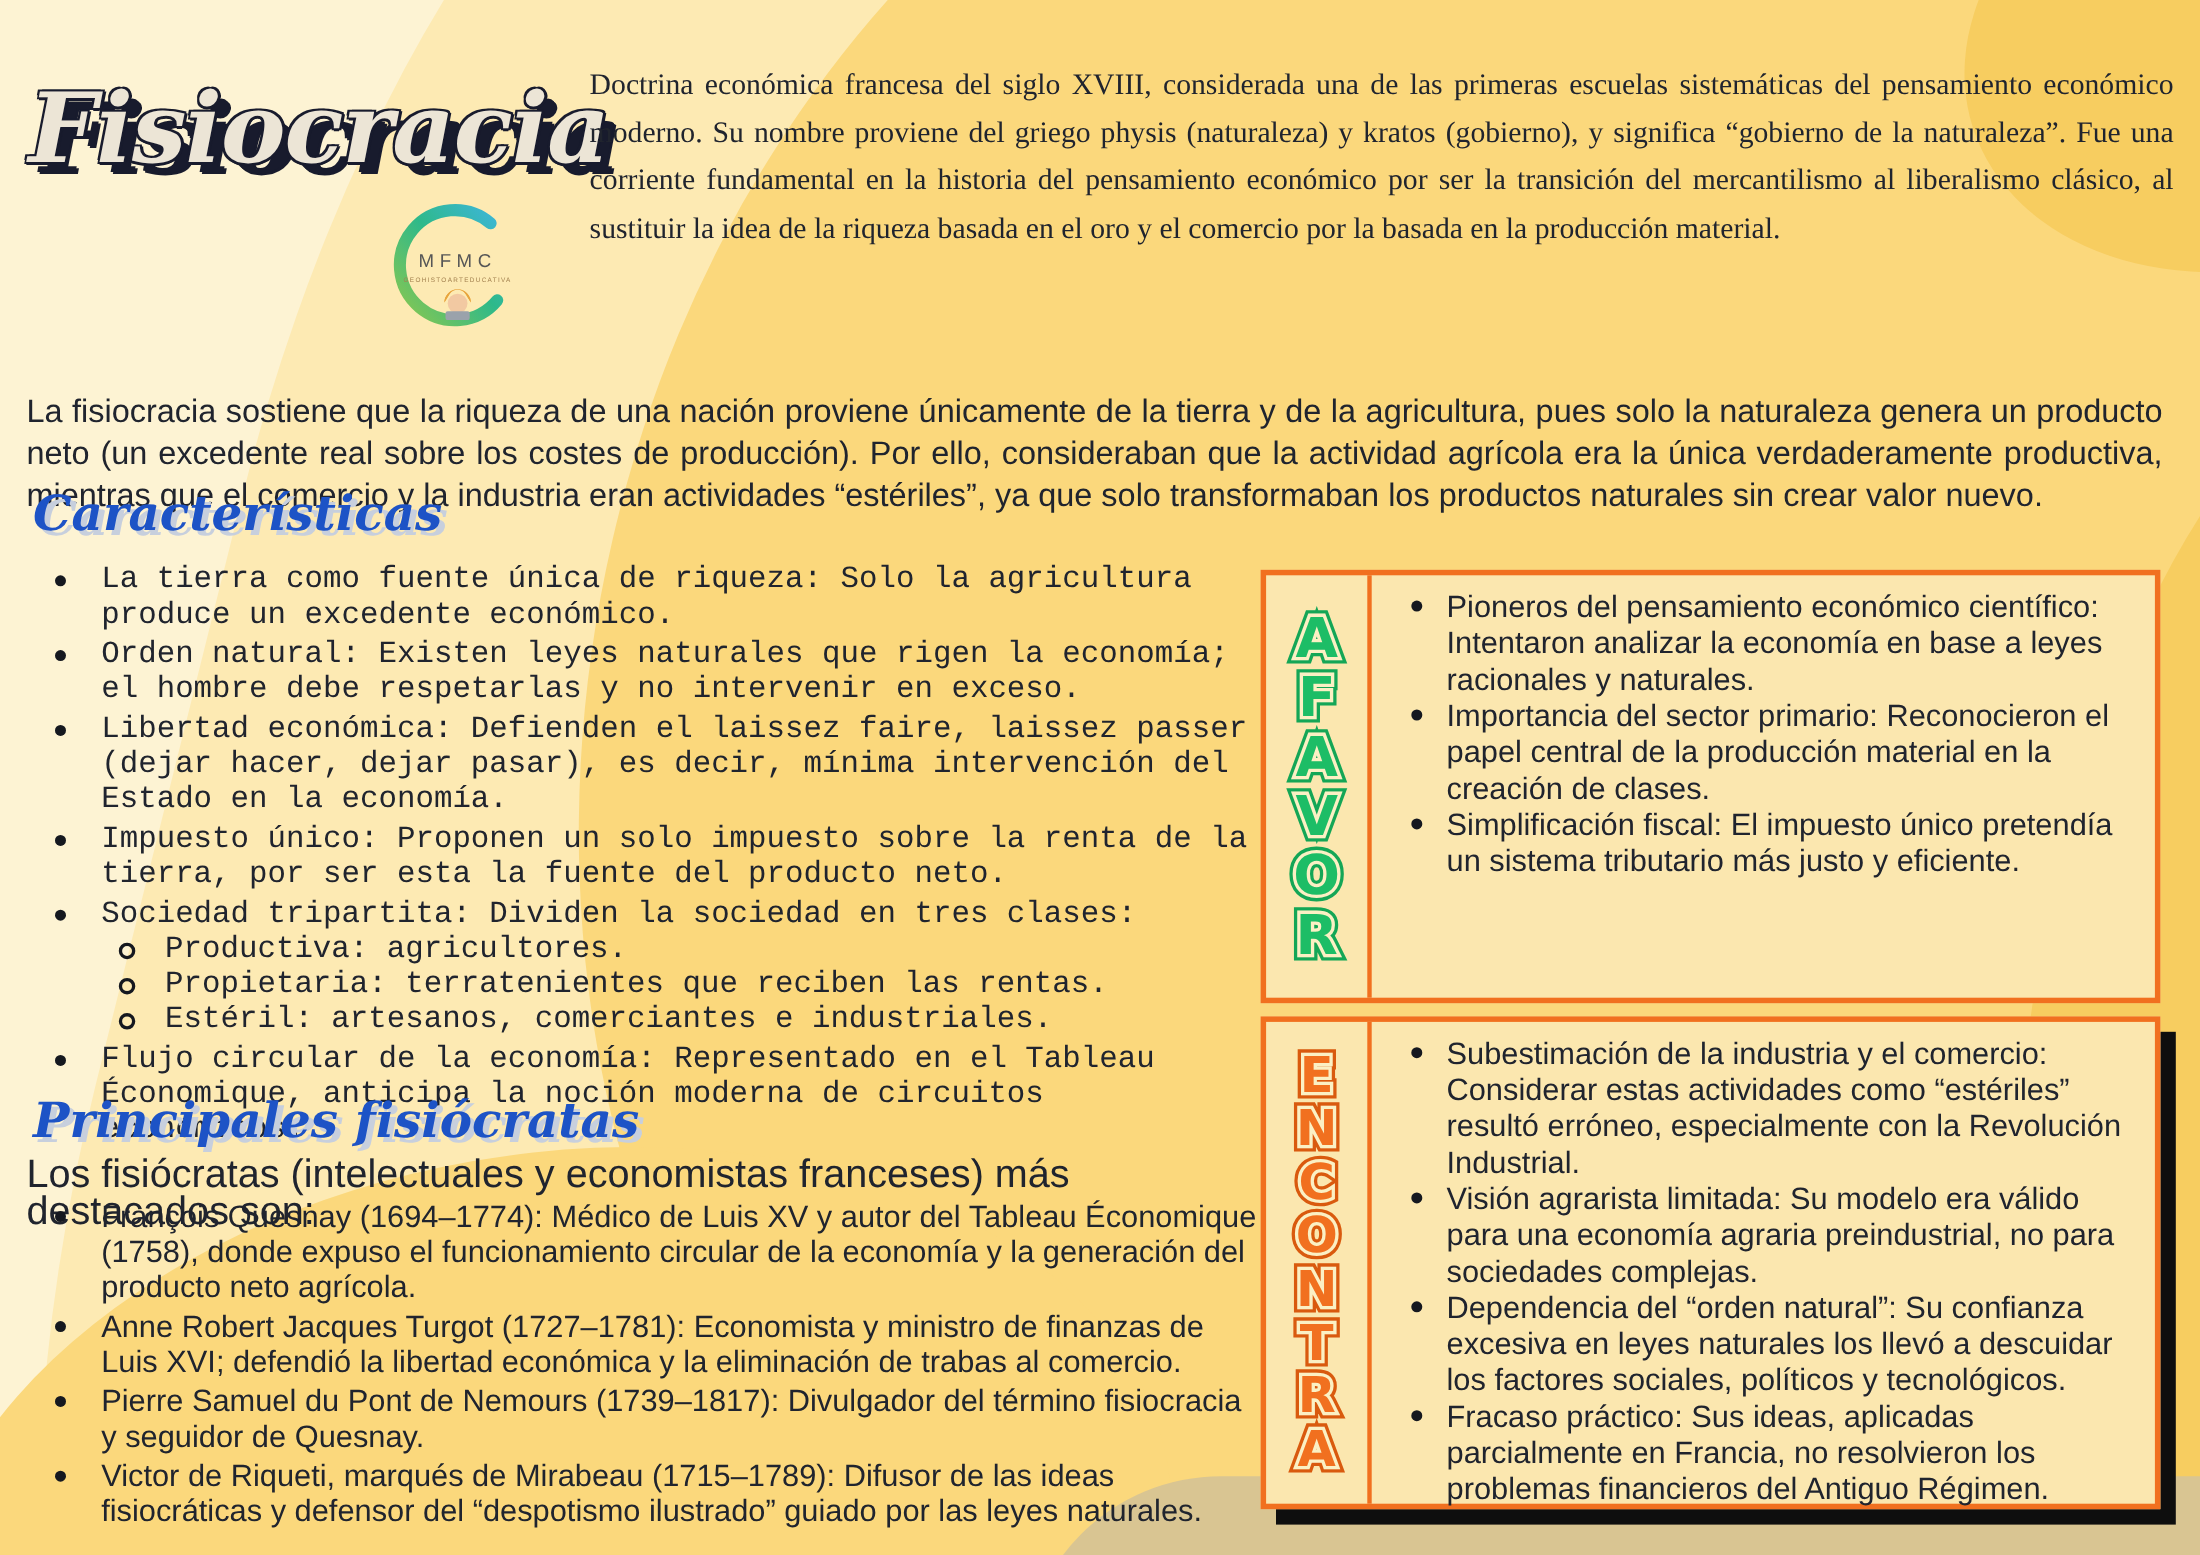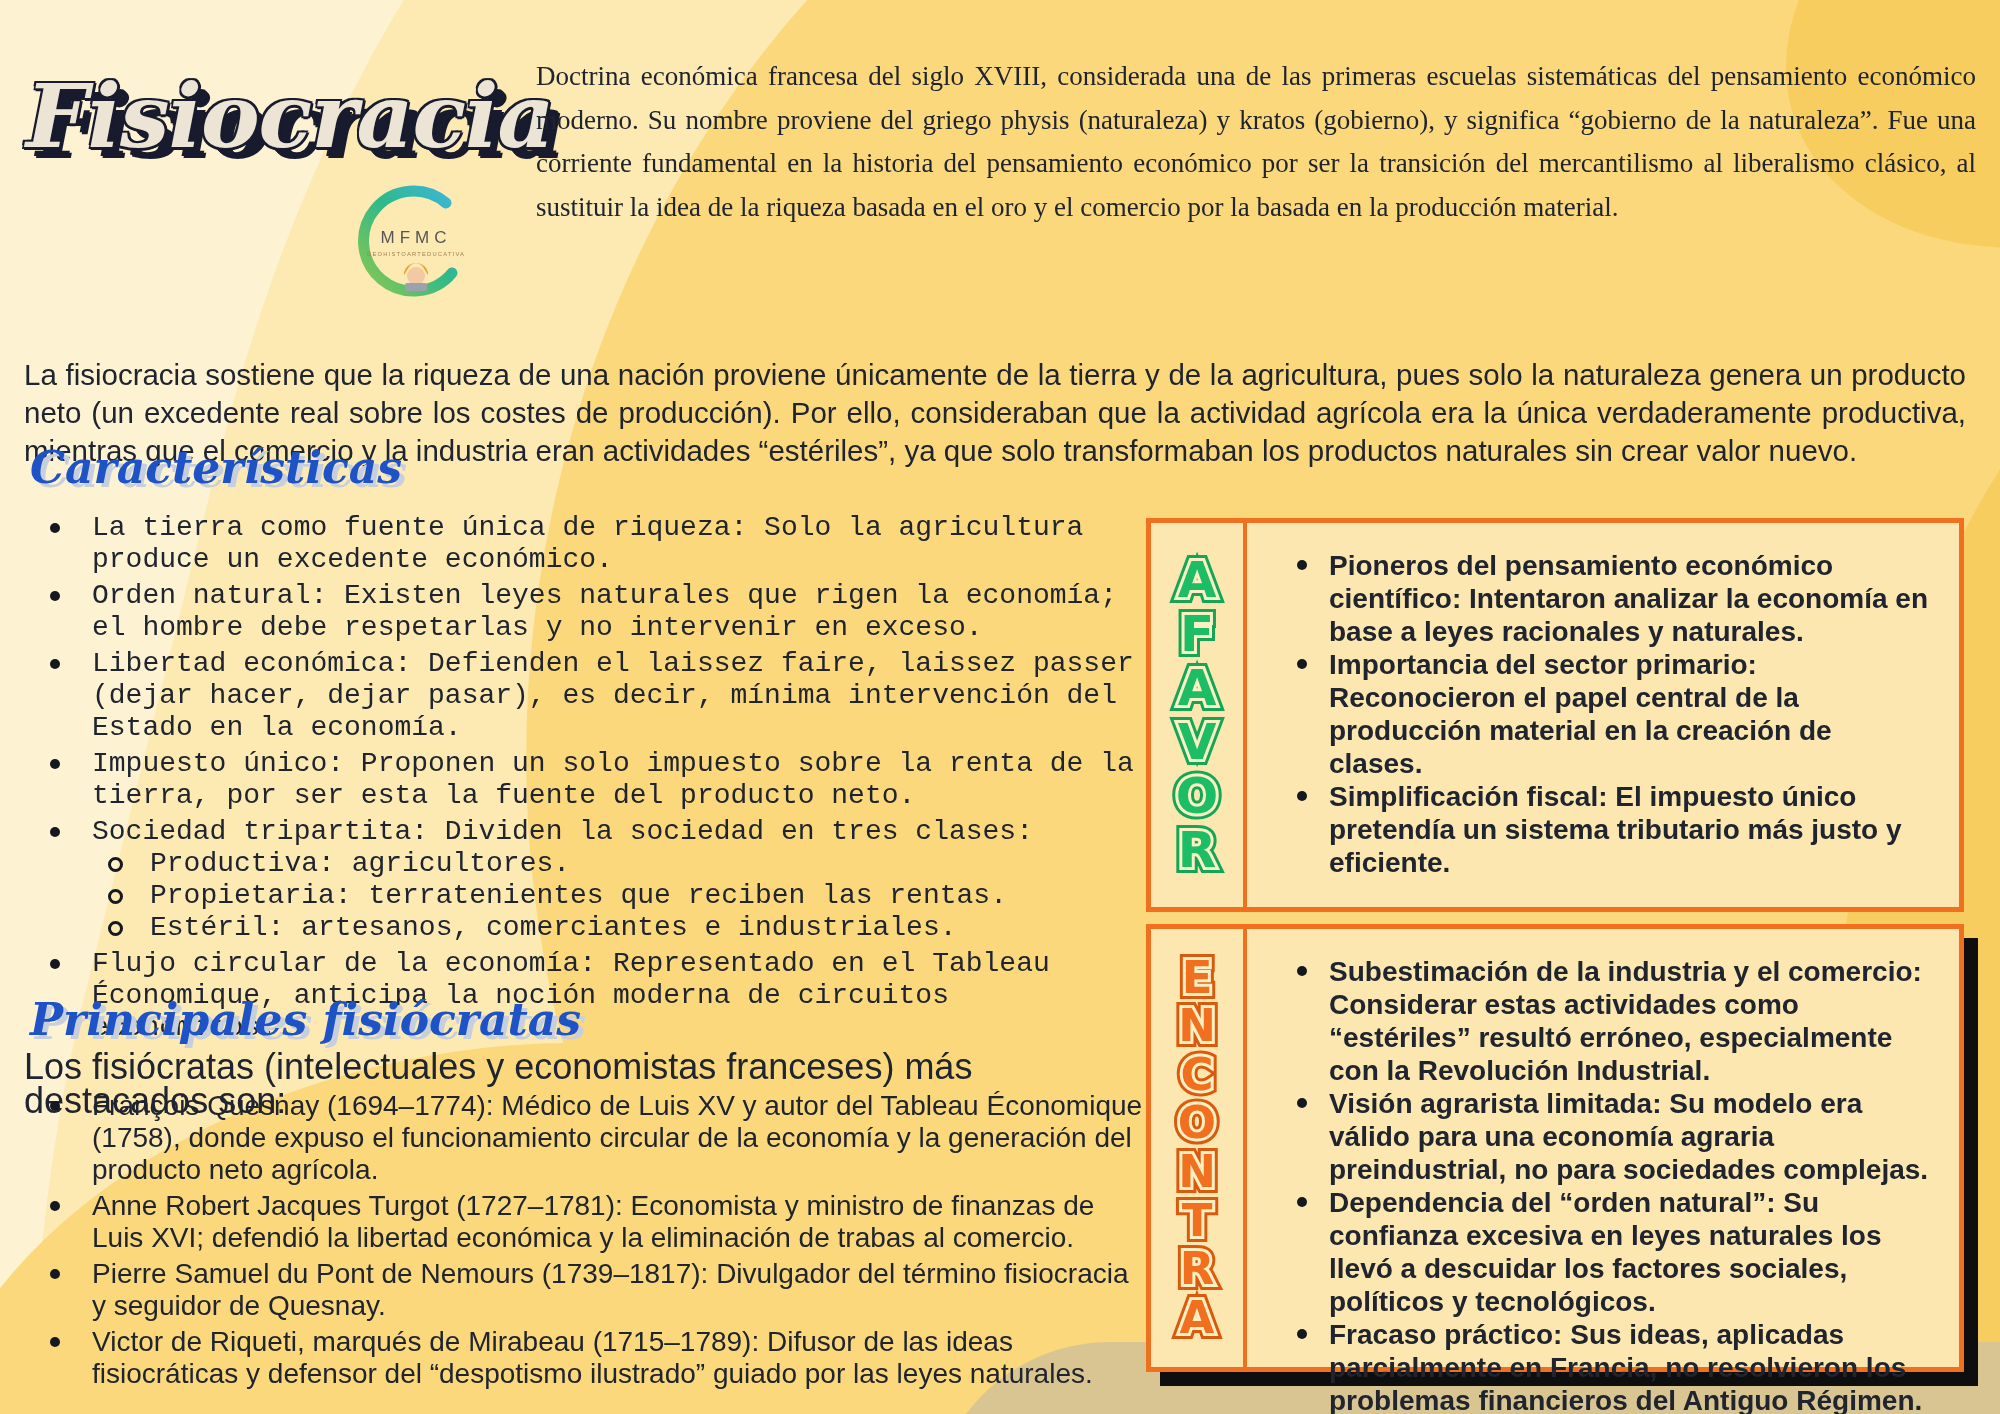--- a/index.html
+++ b/index.html
@@ -97,21 +97,21 @@
   }
   .blt{
     position:relative;display:block;z-index:0;text-align:center;
     font-family:"DejaVu Sans",sans-serif;font-weight:bold;line-height:1.08;
   }
   .blt::before,.blt::after{content:attr(data-l);position:absolute;left:0;right:0;top:0;z-index:-1;}
   .blt::before{-webkit-text-stroke:12px var(--ring);}
   .blt::after{-webkit-text-stroke:6px var(--halo);}
   .favor-letters .blt{font-size:50px;color:var(--green);--ring:var(--green-ring);}
   .contra-letters .blt{font-size:45px;color:var(--accent-orange);--ring:#d95a0e;}
-  .vs-list{flex:1;margin:16px;padding:10px 14px 6px 24px;list-style:none;font-weight:bold;}
+  .vs-list{flex:1;margin:2px;padding:10px 14px 6px 24px;list-style:none;}
   .vs-list li{position:relative;padding-left:42px;font-size:28px;line-height:33px;}
   .vs-list li::before{
     content:"";position:absolute;left:10px;top:11px;width:10px;height:10px;border-radius:50%;background:#15181f;
   }
 </style>
 </head>
 <body>
 
 <div class="page">
 

